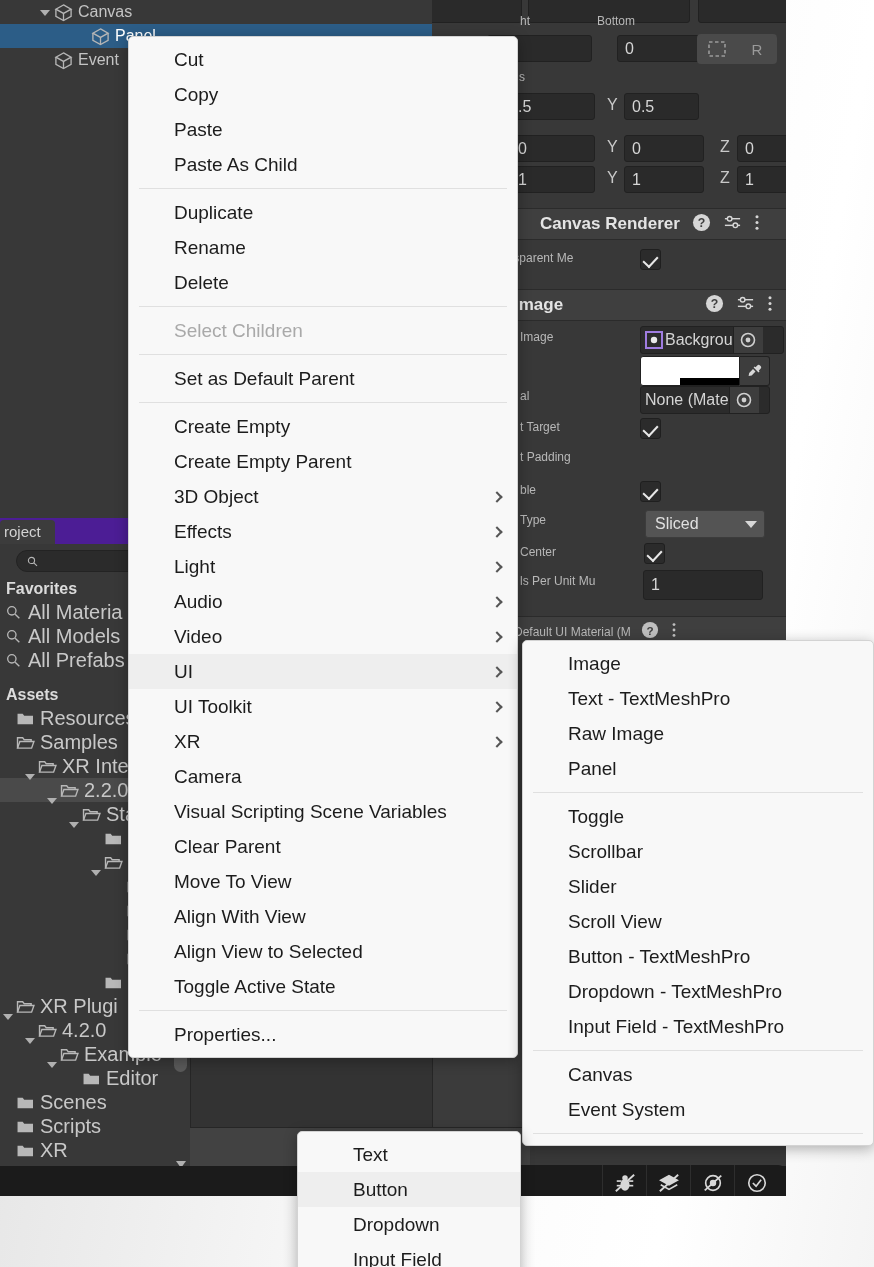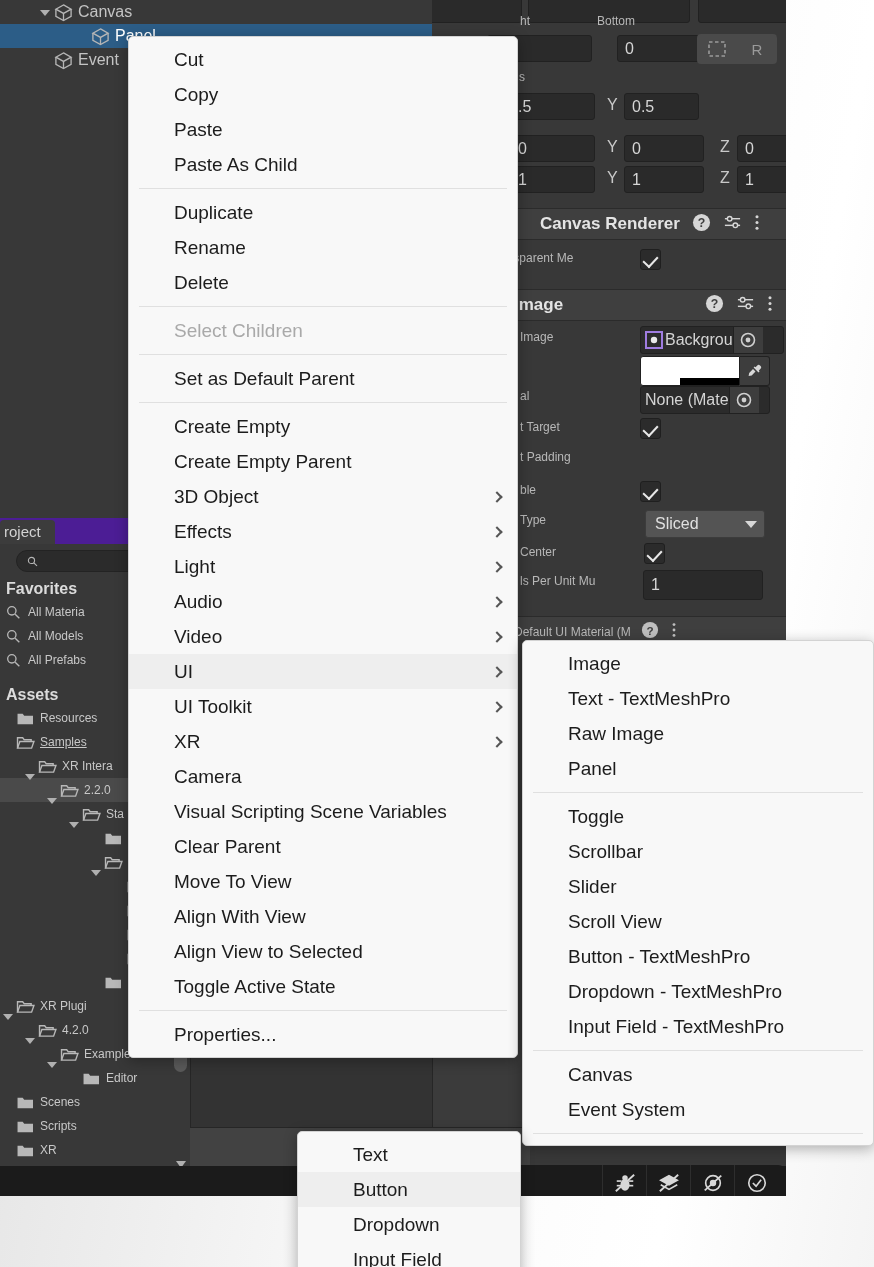--- a/index.html
+++ b/index.html
@@ -62,21 +62,21 @@
     background: #2b2b2b; border: 1px solid #232323; border-radius: 11px;
     display: flex; align-items: center; padding-left: 10px;
   }
   .proj-search .mag { width: 11px; height: 11px; }
   .p-head {
     color: #dcdcdc; font-size: 16px; font-weight: bold;
     padding: 8px 0 2px 6px;
   }
   .p-row {
     height: 24px; display: flex; align-items: center;
-    color: #c8c8c8; font-size: 12px; white-space: nowrap; padding-left: 4px;
+    color: #c8c8c8; font-size: 20px; white-space: nowrap; padding-left: 4px;
   }
   .p-row.sel { background: #4a4a4a; }
   .p-arrow { width: 14px; flex: 0 0 auto; position: relative; }
   .p-arrow.open::after {
     content: ""; position: absolute; left: 1px; top: 8px;
     border-left: 5px solid transparent; border-right: 5px solid transparent;
     border-top: 6px solid #b0b0b0;
   }
   .p-ico { width: 19px; height: 15px; margin-right: 5px; flex: 0 0 auto; }
   .p-scroll {
@@ -280,21 +280,21 @@
         </div>
       <div class="p-head" style="padding-top:14px">Assets</div>
       <div id="tree-rows">
           <div class="p-row" style="padding-left: 2px;">
             <span class="p-arrow"></span>
             <svg class="p-ico" viewBox="0 0 20 16" fill="#b8b8b8">
               <path d="M1.5 3h5.5l1.6 2H18v9H1.5z"></path>
             </svg>
             <span>Resources</span>
           </div>
-          <div class="p-row" style="padding-left: 2px; text-decoration: underline;">
+          <div class="p-row" style="padding-left: 2px;">
             <span class="p-arrow"></span>
             <svg class="p-ico" viewBox="0 0 20 16" fill="none" stroke="#b8b8b8" stroke-width="1.5">
               <path d="M1.5 14V3h5.5l1.6 2H16v2"></path>
               <path d="M1.5 14 4 7h15l-2.5 7z"></path>
             </svg>
             <span>Samples</span>
           </div>
           <div class="p-row" style="padding-left: 24px;">
             <span class="p-arrow open"></span>
             <svg class="p-ico" viewBox="0 0 20 16" fill="none" stroke="#b8b8b8" stroke-width="1.5">

